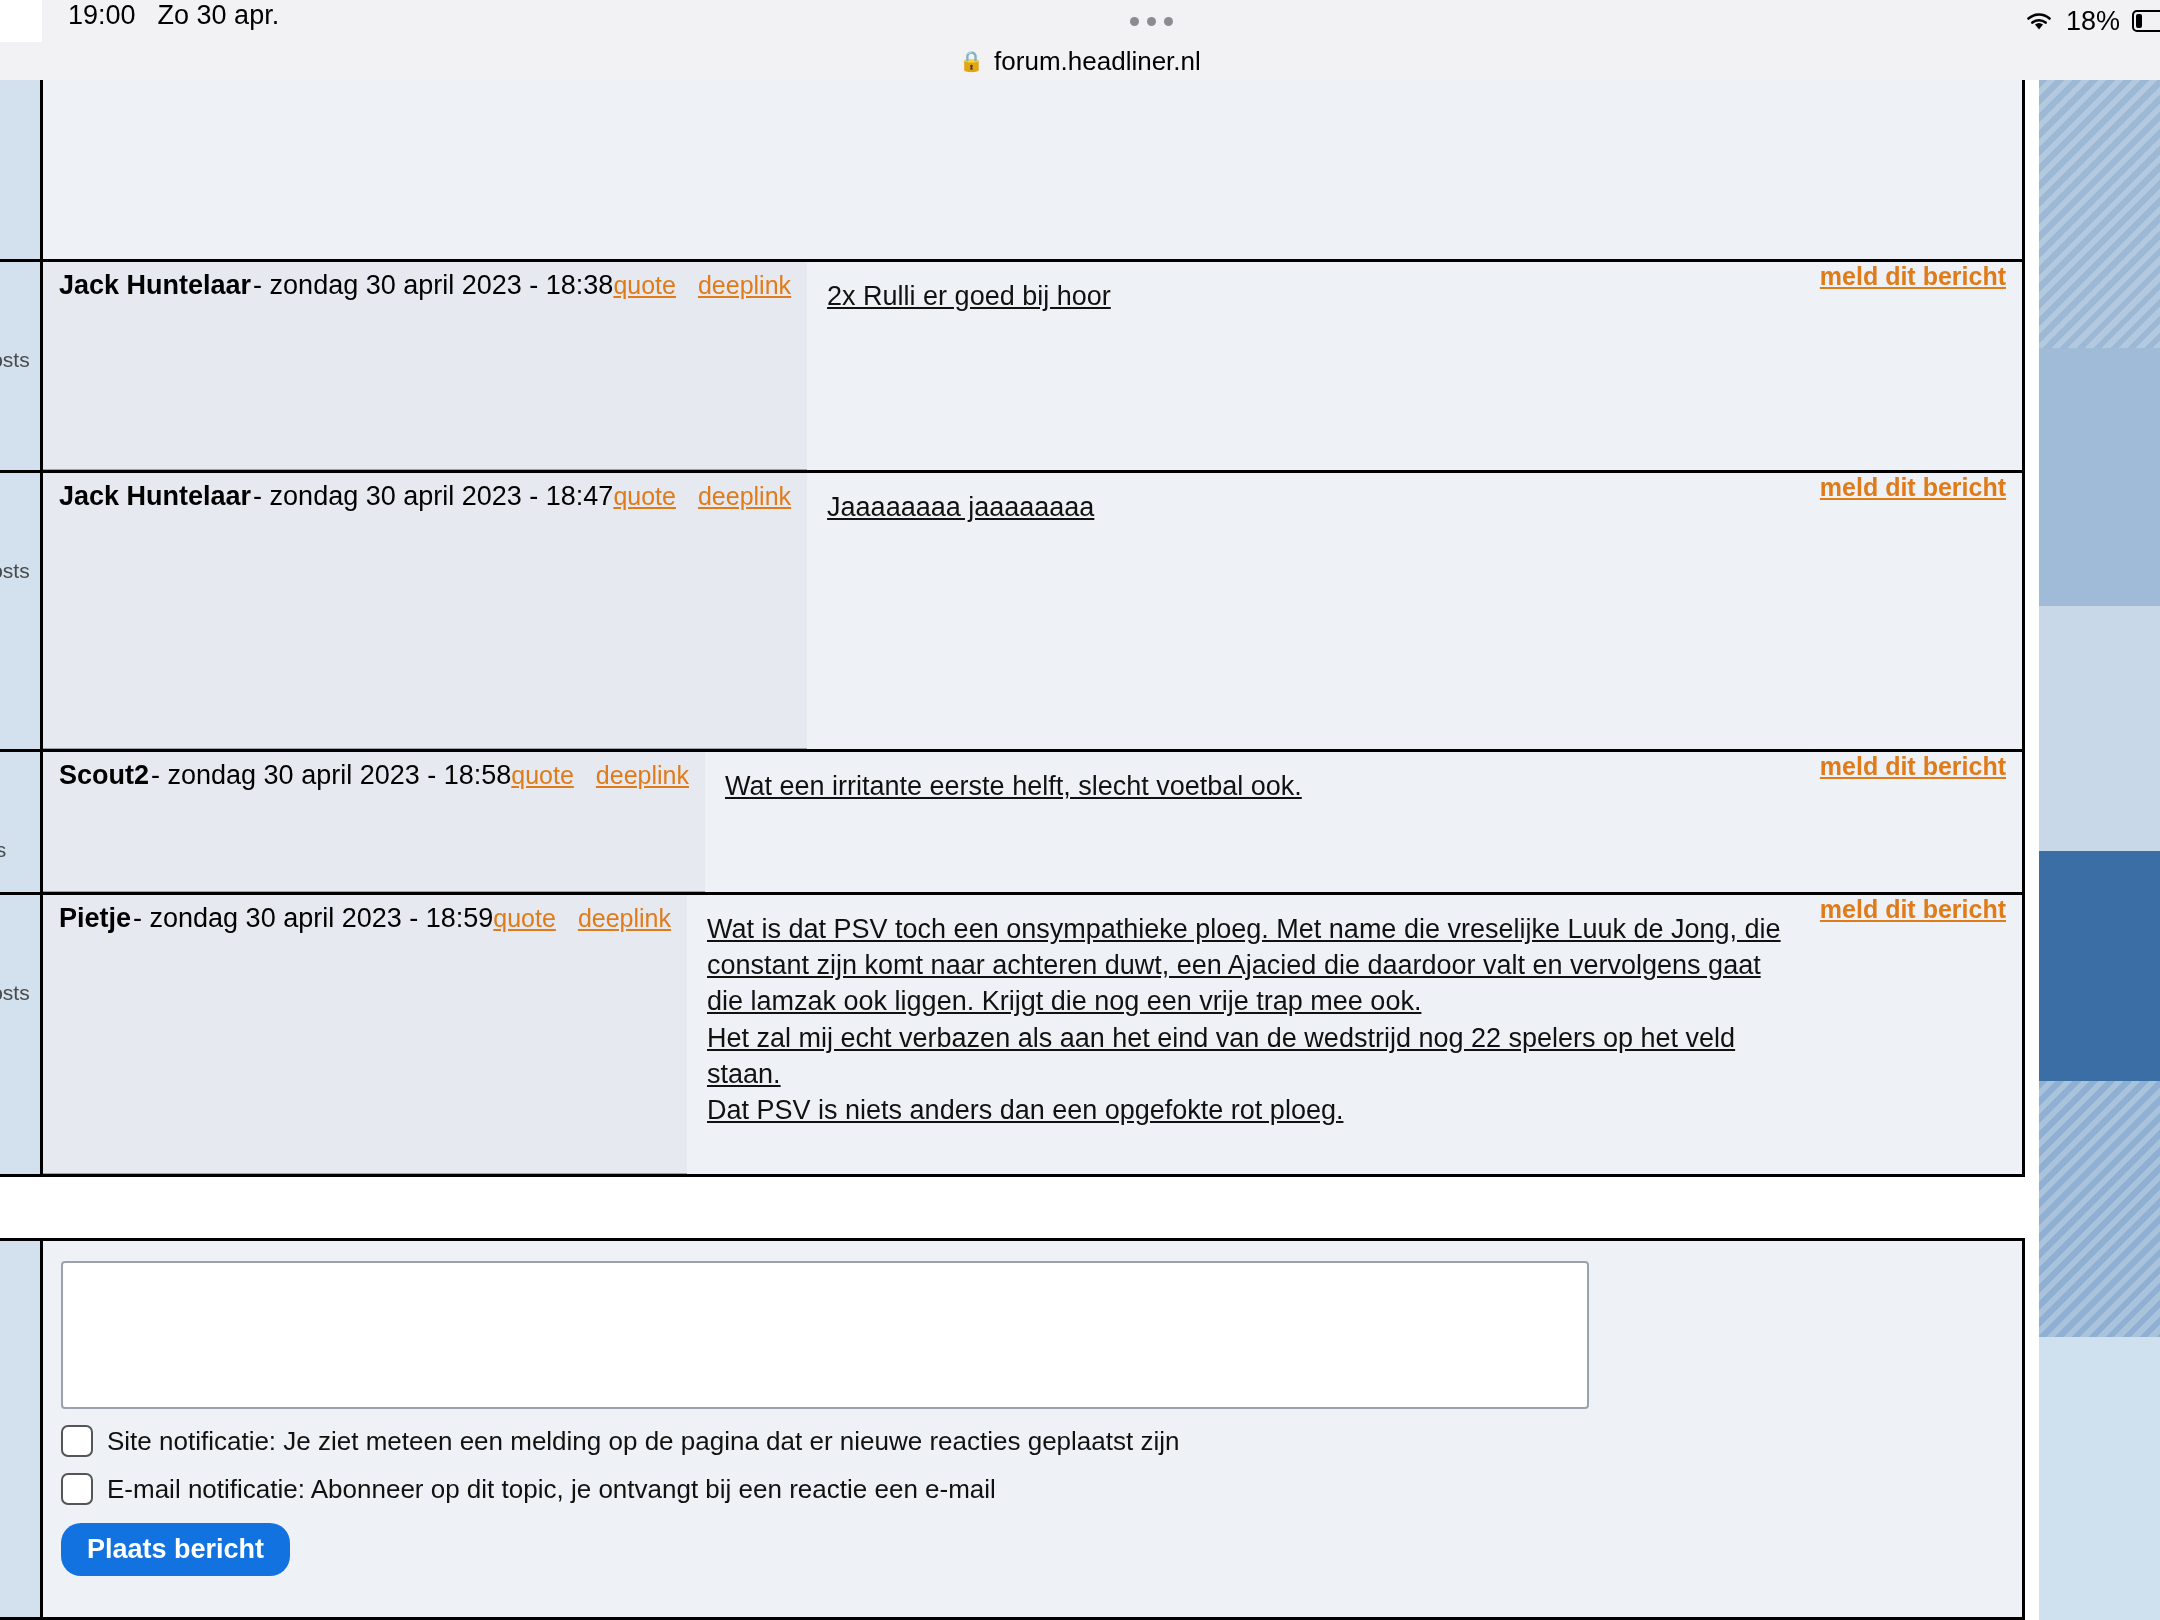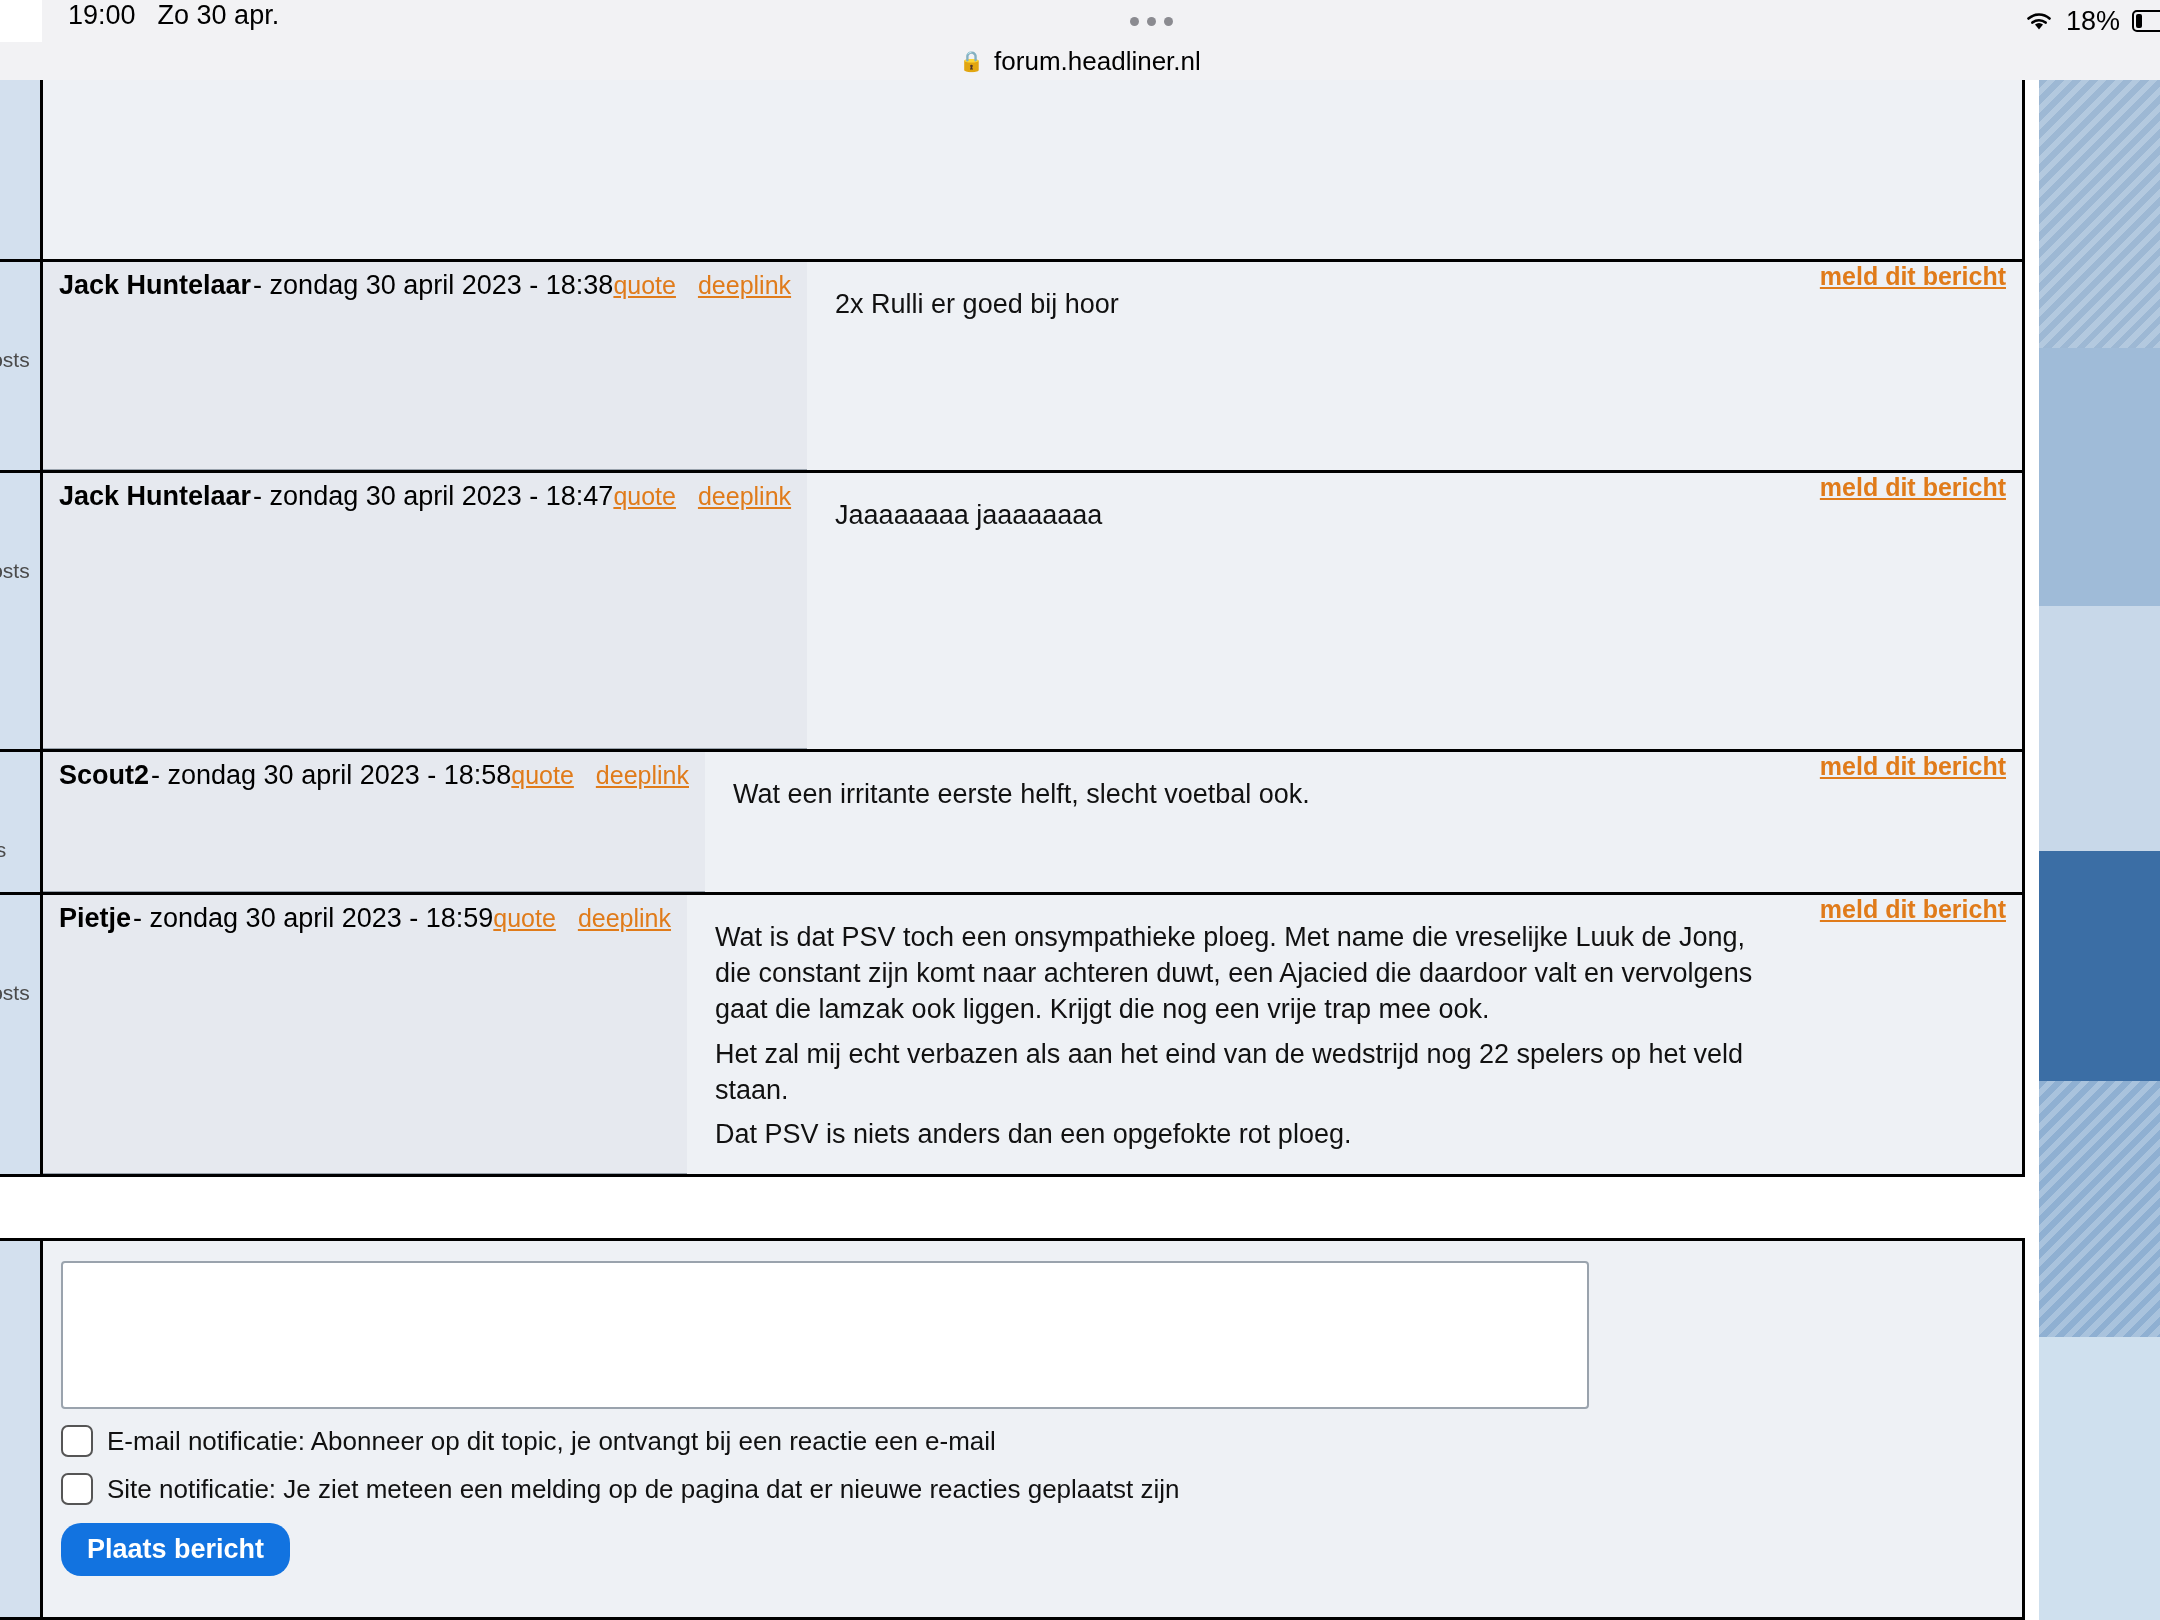--- a/index.html
+++ b/index.html
@@ -103,21 +103,21 @@
     background: #e6e9ef;
     border-bottom: 1px solid #9aa3ad;
     padding: 8px 16px 10px 16px;
     display: flex; align-items: baseline;
   }
   .p-author { font-size: 27px; font-weight: bold; color: #000; }
   .p-date { font-size: 27px; color: #000; margin-left: 2px; }
   .p-actions { margin-left: auto; display: flex; gap: 22px; }
   .lnk { font-size: 25px; color: #e07b1a; font-weight: normal; text-decoration: underline; cursor: pointer; }
   .p-body { padding: 16px 20px 4px 20px; font-size: 27px; color: #111; line-height: 1.34; flex: 1; }
-  .p-body p { margin: 8px; }
+  .p-body p { margin: 0; text-decoration: underline; }
   .p-foot { display: flex; justify-content: flex-end; padding: 0 16px 14px 16px; }
   .meld { font-size: 25px; color: #e07b1a; font-weight: bold; text-decoration: underline; cursor: pointer; }
 
   
   .reply {
     position: absolute; left: 0; width: 2024px;
     border: 3px solid #000;
     background: #eef1f5;
     display: flex;
   }
@@ -303,24 +303,24 @@
       </div>
 
     </div>
 
     <div class="reply" style="top:1158px; left:-239px; width:2264px; height:382px;">
       <div class="r-left">el reageren:</div>
       <div class="r-right">
         <textarea class="r-textarea" placeholder="" style=""></textarea>
         <div class="r-check">
           <span class="cb"></span>
-          <span class="cb-label">E-mail notificatie: Abonneer op dit topic, je ontvangt bij een reactie een e-mail</span>
+          <span class="cb-label">Site notificatie: Je ziet meteen een melding op de pagina dat er nieuwe reacties geplaatst zijn</span>
         </div>
         <div class="r-check">
           <span class="cb"></span>
-          <span class="cb-label">Site notificatie: Je ziet meteen een melding op de pagina dat er nieuwe reacties geplaatst zijn</span>
+          <span class="cb-label">E-mail notificatie: Abonneer op dit topic, je ontvangt bij een reactie een e-mail</span>
         </div>
         <button class="r-submit">Plaats bericht</button>
       </div>
     </div>
 
   </div>
 </div>
 
 </body></html>

